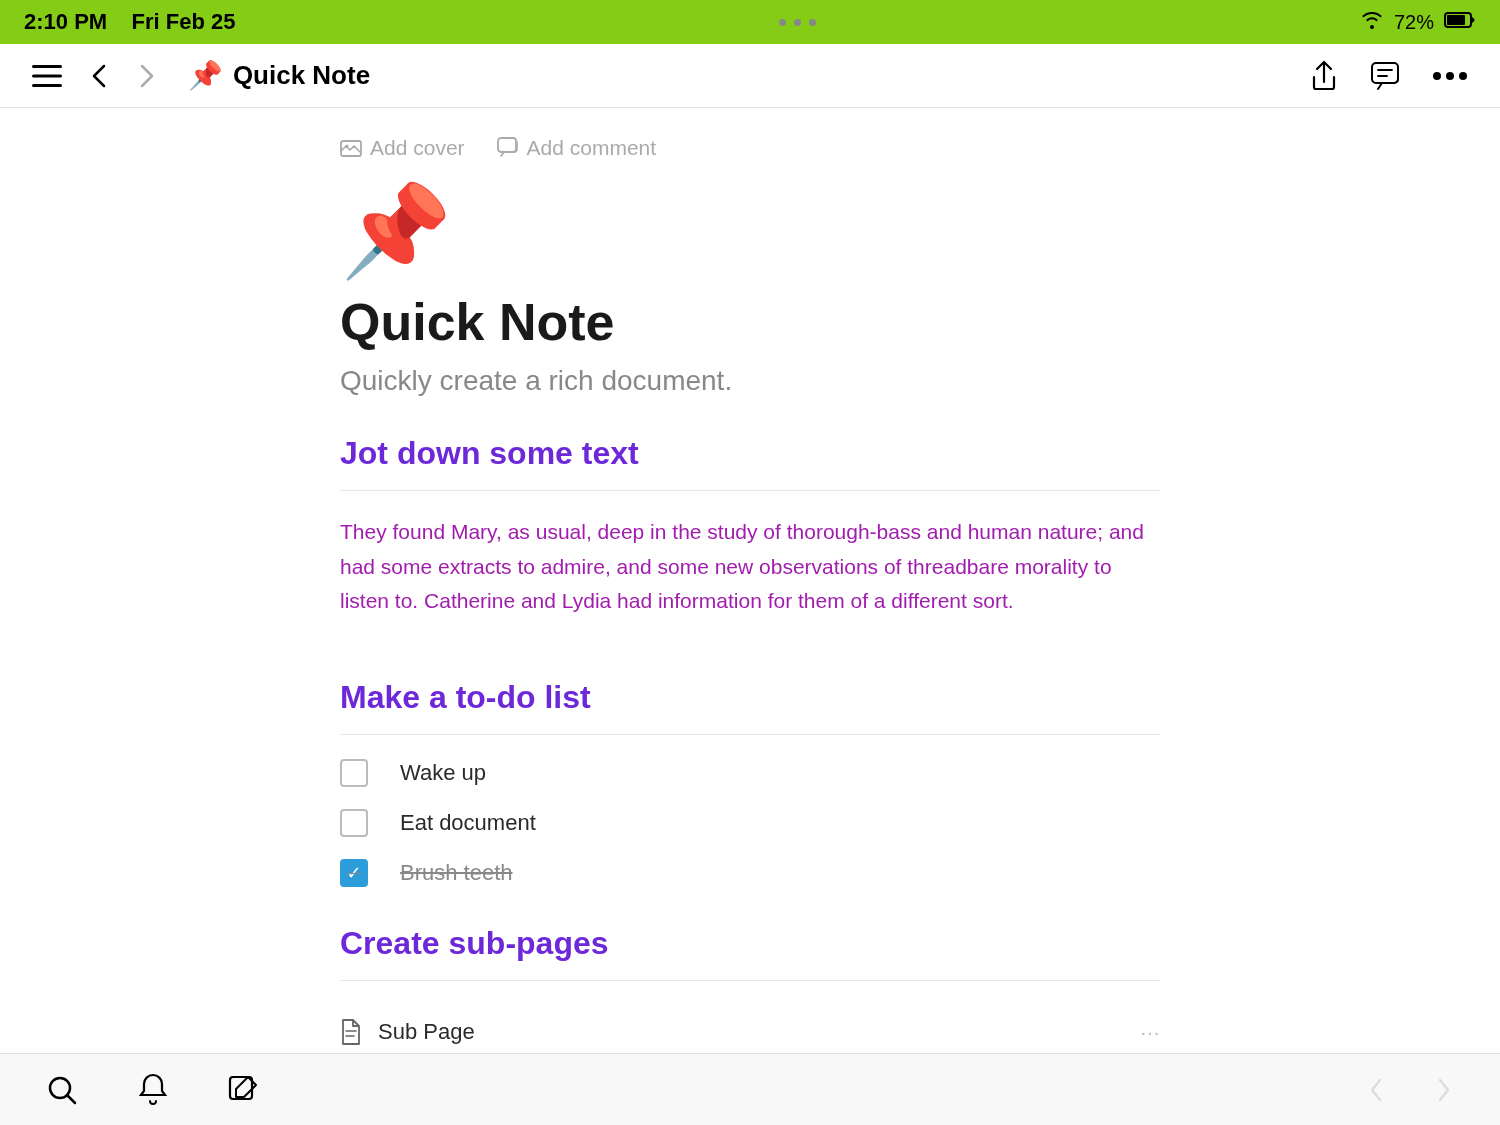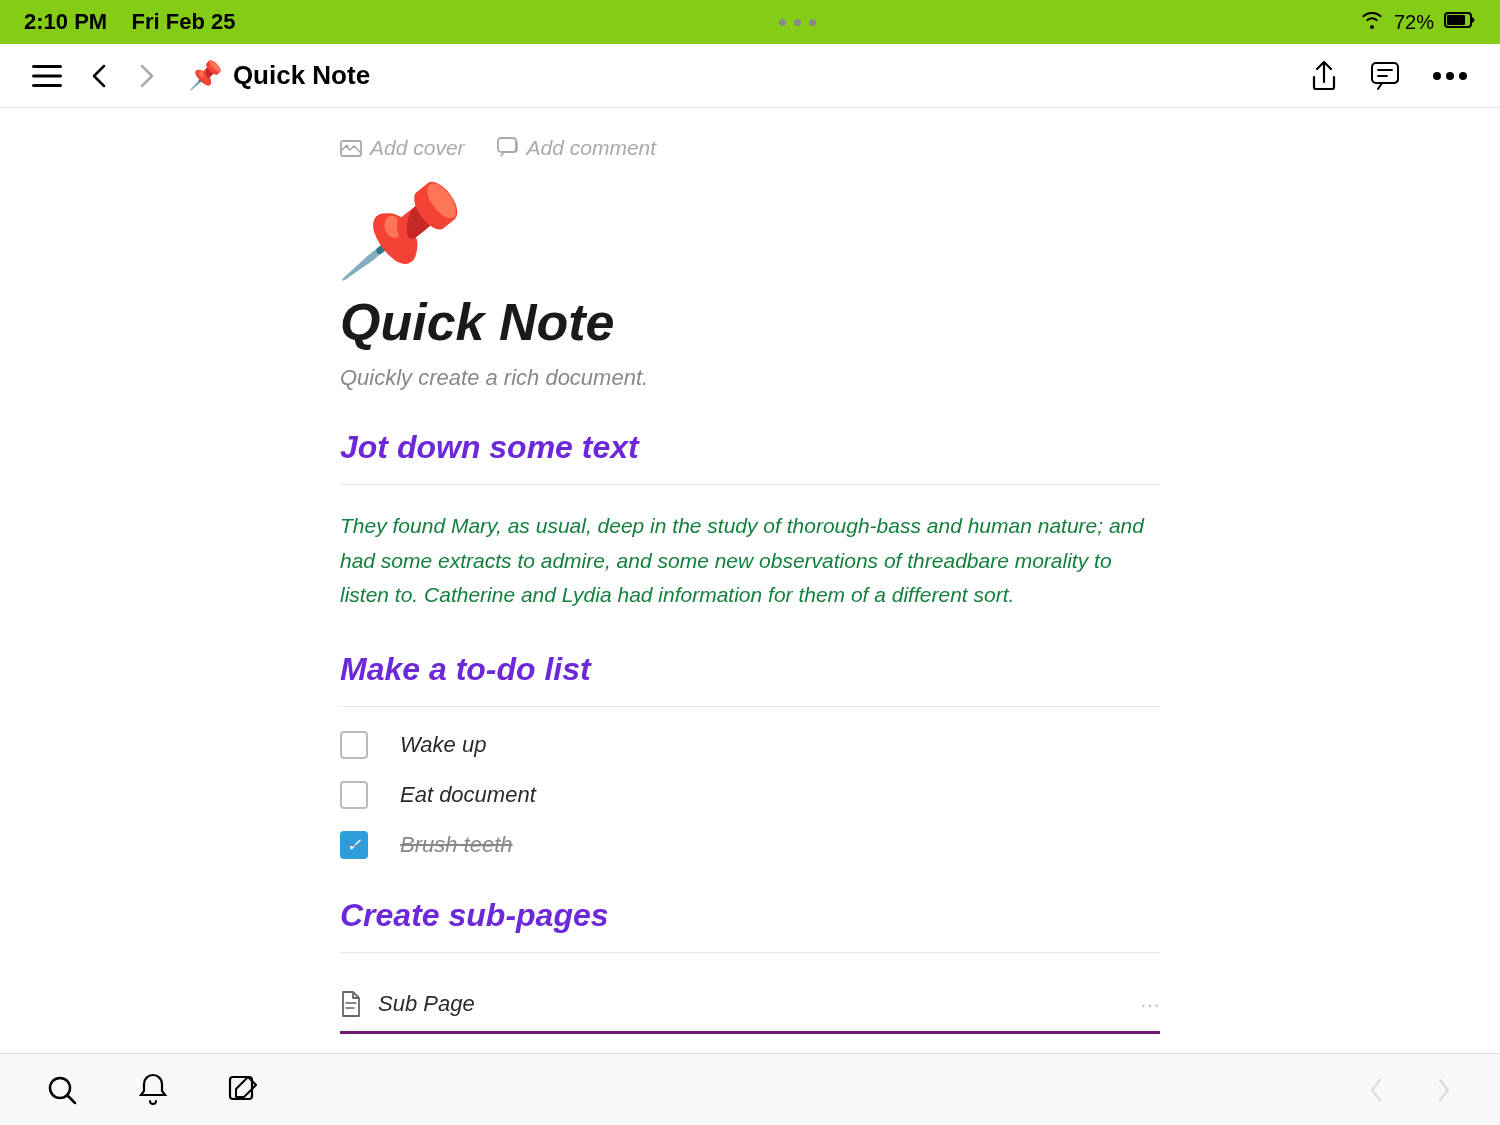--- a/index.html
+++ b/index.html
@@ -92,21 +92,20 @@
     
     .page-content {
       padding: 0 0 0 0;
       overflow-y: auto;
       height: calc(1125px - 44px - 64px - 72px);
     }
     .page-inner {
       max-width: 900px;
       margin: 0 auto;
       padding: 16px 40px 40px 40px;
-      font-style: italic;
     }
 
     
     .toolbar-row {
       display: flex;
       align-items: center;
       gap: 32px;
       padding: 12px 0 16px 0;
       color: #aaa;
       font-size: 21px;
@@ -132,21 +131,21 @@
     .page-title {
       font-size: 52px;
       font-weight: 700;
       color: #1a1a1a;
       margin-bottom: 14px;
       line-height: 1.1;
     }
 
     
     .page-subtitle {
-      font-size: 22px;
+      font-size: 28px;
       color: #888;
       margin-bottom: 38px;
     }
 
     
     .section-heading {
       font-size: 32px;
       font-weight: 700;
       color: #6d28d9;
       margin-bottom: 18px;
@@ -156,23 +155,23 @@
     
     .divider {
       border: none;
       border-top: 1.5px solid #e8e8e8;
       margin: 0 0 24px 0;
     }
 
     
     .body-text {
       font-size: 21px;
-      color: #15803d;
+      color: #a21caf;
       line-height: 1.65;
-      margin-bottom: 38px;
+      margin-bottom: 60px;
     }
 
     
     .todo-list {
       list-style: none;
       padding: 0;
       margin-bottom: 38px;
     }
     .todo-item {
       display: flex;

